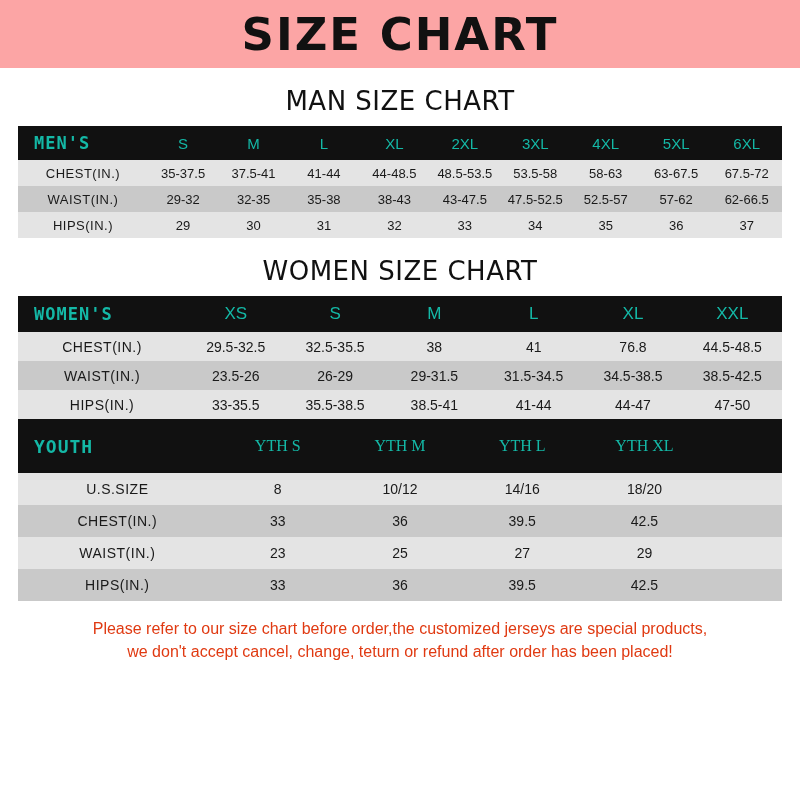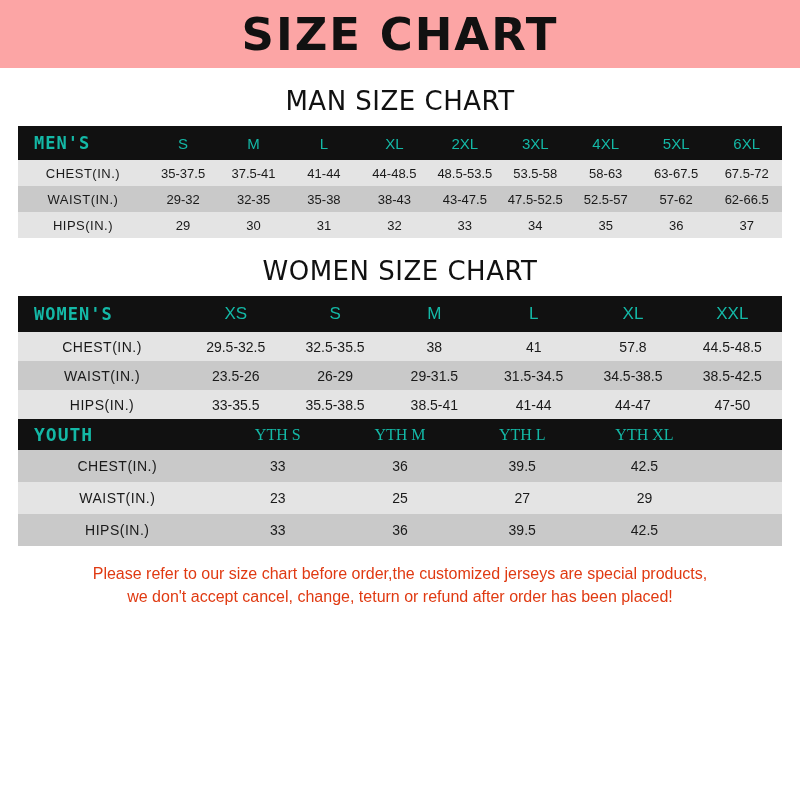--- a/index.html
+++ b/index.html
@@ -89,21 +89,21 @@
   }
   tbody tr.light td { background: #e4e4e4; }
   tbody tr.dark td  { background: #c9c9c9; }
   td.rowlabel {
     font-family: "Liberation Sans", sans-serif;
     font-size: 13px;
     letter-spacing: 0.5px;
   }
 
   
-  .youth thead td { height: 31px; }
+  .youth thead td { height: 54px; }
   .youth tbody td { height: 32px; font-size: 14px; }
   .youth thead td.rowlabel { font-size: 18px; }
   .youth thead td.sizehdr { font-size: 16px; font-family: Liberation Serif, serif; }
 
   
   .women thead td { height: 36px; }
   .women tbody td { height: 29px; font-size: 14px; }
   .women thead td.sizehdr { font-size: 17px; }
   .women thead td.rowlabel { font-size: 17px; }
 
@@ -222,21 +222,21 @@
           <td class="sizehdr">XXL</td>
         </tr>
       </thead>
       <tbody>
         <tr class="light">
           <td class="rowlabel">CHEST(IN.)</td>
           <td>29.5-32.5</td>
           <td>32.5-35.5</td>
           <td>38</td>
           <td>41</td>
-          <td>57.8</td>
+          <td>76.8</td>
           <td>44.5-48.5</td>
         </tr>
         <tr class="dark">
           <td class="rowlabel">WAIST(IN.)</td>
           <td>23.5-26</td>
           <td>26-29</td>
           <td>29-31.5</td>
           <td>31.5-34.5</td>
           <td>34.5-38.5</td>
           <td>38.5-42.5</td>
@@ -266,20 +266,28 @@
         <tr>
           <td class="rowlabel">YOUTH</td>
           <td class="sizehdr">YTH S</td>
           <td class="sizehdr">YTH M</td>
           <td class="sizehdr">YTH L</td>
           <td class="sizehdr">YTH XL</td>
           <td></td>
         </tr>
       </thead>
       <tbody>
+        <tr class="light">
+          <td class="rowlabel">U.S.SIZE</td>
+          <td>8</td>
+          <td>10/12</td>
+          <td>14/16</td>
+          <td>18/20</td>
+          <td></td>
+        </tr>
         <tr class="dark">
           <td class="rowlabel">CHEST(IN.)</td>
           <td>33</td>
           <td>36</td>
           <td>39.5</td>
           <td>42.5</td>
           <td></td>
         </tr>
         <tr class="light">
           <td class="rowlabel">WAIST(IN.)</td>

